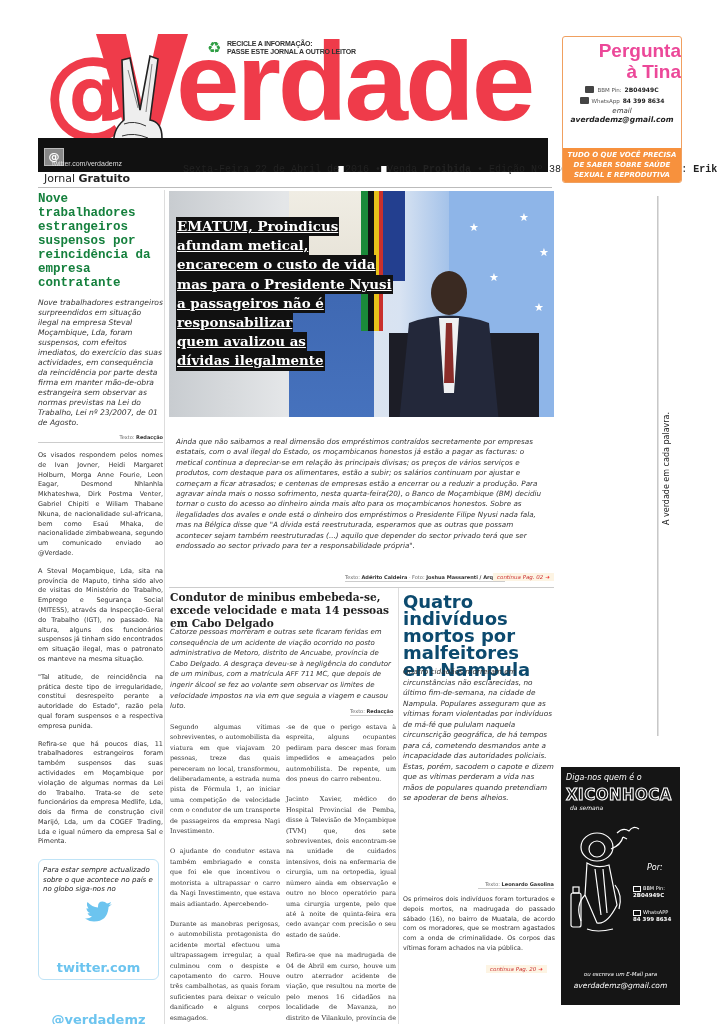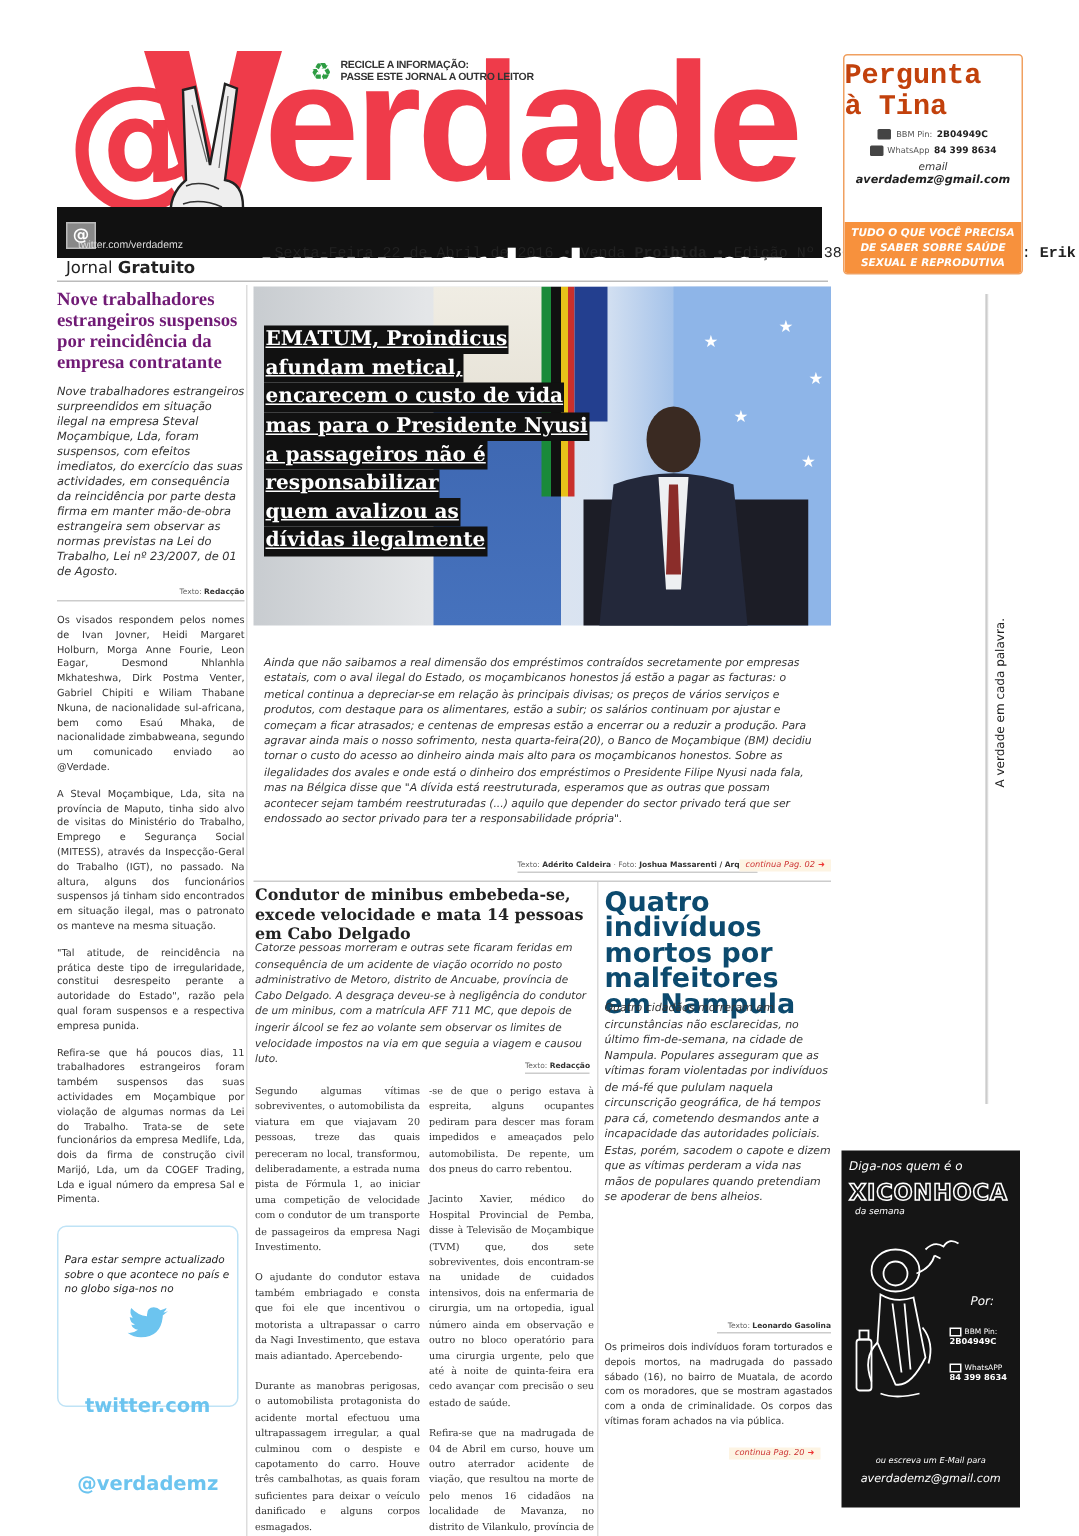--- a/index.html
+++ b/index.html
@@ -20,36 +20,36 @@
   .tw-handle { position: absolute; left: 52px; top: 160px; font-size: 7px; color: #ddd; font-family: "Liberation Sans", sans-serif; }
   .hand { position: absolute; left: 100px; top: 50px; width: 80px; height: 120px; }
   .jornal { position: absolute; left: 44px; top: 172px; font-size: 11px; font-family: "DejaVu Sans", sans-serif; color: #222; }
   .jornal b { font-weight: bold; }
   .date-line { position: absolute; left: 183px; top: 164px; font-family: Liberation Mono, monospace; font-size: 10px; color: #222; white-space: nowrap; }
   .date-line b { font-weight: bold; }
   .rule-top { position: absolute; left: 38px; top: 187px; width: 514px; height: 1px; background: #bbb; }
 
   
   .tina { position: absolute; left: 562px; top: 36px; width: 120px; height: 147px; border: 1px solid #f0a060; border-radius: 3px; background: #fff; overflow: hidden; }
-  .tina-title { text-align: left; font-family: Liberation Mono, monospace; font-weight: bold; font-size: 19px; line-height: 21px; color: #c2410c; margin-top: 3px; }
+  .tina-title { text-align: right; font-family: Liberation Sans, sans-serif; font-weight: bold; font-size: 19px; line-height: 21px; color: #ec4899; margin-top: 3px; }
   .tina-row { display: flex; align-items: center; justify-content: center; gap: 3px; font-size: 5.5px; color: #555; margin-top: 4px; }
   .tina-row b { color: #222; font-size: 6px; }
   .tina-ico { width: 9px; height: 7px; background: #444; border-radius: 1px; }
   .tina-email-lbl { text-align: center; font-size: 7px; font-style: italic; color: #333; margin-top: 3px; }
   .tina-email { text-align: center; font-size: 7.5px; font-weight: bold; font-style: italic; color: #222; }
   .tina-banner { position: absolute; left: 0; bottom: 0; width: 100%; height: 34px; background: #f7913d; color: #fff; text-align: center; font-size: 7px; line-height: 10px; font-weight: bold; font-style: italic; padding-top: 2px; }
 
   
   .left { position: absolute; left: 38px; top: 190px; width: 125px; }
-  .left-h { font-family: Liberation Serif, serif; font-weight: bold; font-size: 12.5px; line-height: 14px; color: #701a75; margin-top: 2px; }
+  .left-h { font-family: Liberation Mono, monospace; font-weight: bold; font-size: 12.5px; line-height: 14px; color: #15803d; margin-top: 2px; }
   .left-lead { font-family: "DejaVu Sans", sans-serif; font-style: italic; font-size: 7.6px; line-height: 10px; color: #333; margin-top: 8px; }
   .credit { text-align: right; font-size: 5px; color: #666; margin-top: 6px; padding-bottom: 2px; border-bottom: 1px solid #ccc; }
   .credit b { color: #333; }
   .body-sans { font-family: "DejaVu Sans", sans-serif; font-size: 6.5px; line-height: 9.8px; color: #333; text-align: justify; margin-top: 8px; }
-  .tw-box { margin-top: 12px; width: 121px; height: 121px; border: 1px solid #bfe3f6; border-radius: 6px; padding: 18px 4px; }
+  .tw-box { margin-top: 12px; width: 121px; height: 121px; border: 1px solid #bfe3f6; border-radius: 6px; padding: 6px 4px; }
   .tw-box-text { font-family: "DejaVu Sans", sans-serif; font-style: italic; font-size: 7px; line-height: 9.5px; color: #222; }
   .bird { width: 28px; height: 22px; margin: 6px auto 4px; display: block; }
   .tw-box-link { text-align: center; font-family: "DejaVu Sans", sans-serif; font-weight: bold; font-size: 13px; line-height: 14px; color: #6cc4ef; margin-top: 38px; }
   .col-div-1 { position: absolute; left: 164px; top: 190px; width: 1px; height: 836px; background: #ddd; }
 
   
   .photo { position: absolute; left: 169px; top: 191px; width: 385px; height: 226px; overflow: hidden; background: linear-gradient(90deg, #c8ccd0 0%, #e4e6e8 30%, #d8e3f2 60%, #8fb5e6 78%, #a9c6ec 100%); }
   .photo-banner { position: absolute; left: 120px; top: 0; width: 85px; height: 226px; background: linear-gradient(180deg, #f0ede4 0%, #e8e4d9 30%, #3d66b0 32%, #4672bd 100%); }
   .photo-flag1 { position: absolute; left: 192px; top: 0; width: 22px; height: 140px; background: linear-gradient(90deg, #1a8a3a 0 30%, #111 30% 60%, #e8c21a 60% 80%, #c9302c 80%); }
   .photo-flag2 { position: absolute; left: 214px; top: 0; width: 22px; height: 90px; background: #233f8f; }

